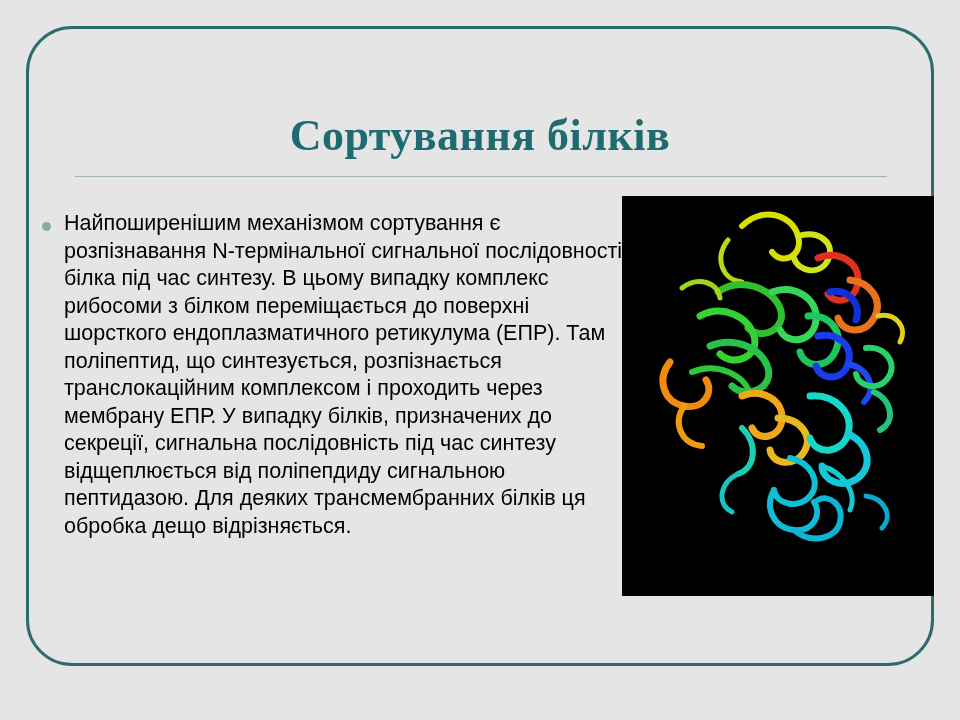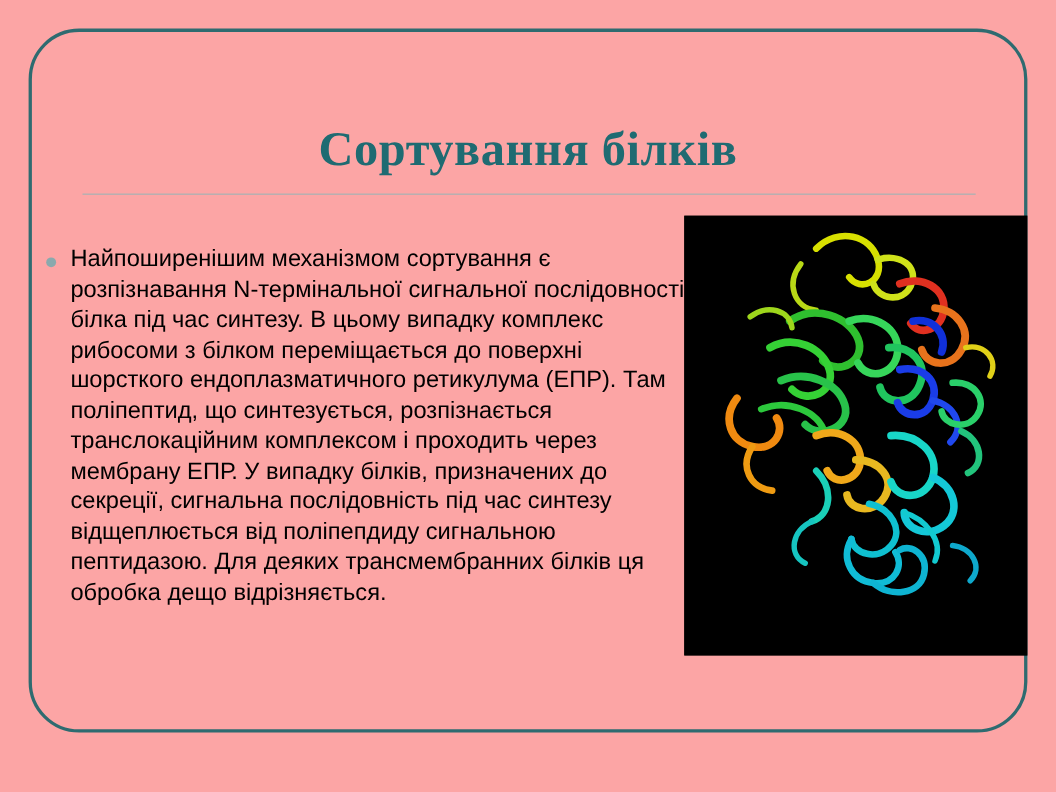--- a/index.html
+++ b/index.html
@@ -11,21 +11,21 @@
     width: 960px;
     height: 720px;
     overflow: hidden;
     font-family: "Liberation Sans", sans-serif;
   }
 
   .slide {
     position: relative;
     width: 960px;
     height: 720px;
-    background: #fca5a5;
+    background: #e5e5e5;
     box-sizing: border-box;
   }
 
   
   .frame {
     position: absolute;
     left: 26px;
     top: 26px;
     width: 908px;
     height: 640px;
@@ -54,21 +54,21 @@
     left: 75px;
     top: 176px;
     width: 812px;
     height: 1px;
     background: #9fb3b5;
   }
 
   .content {
     position: absolute;
     left: 42px;
-    top: 222px;
+    top: 210px;
     width: 580px;
   }
 
   .bullet-row {
     display: flex;
     align-items: flex-start;
   }
 
   .bullet-marker {
     flex: 0 0 auto;

